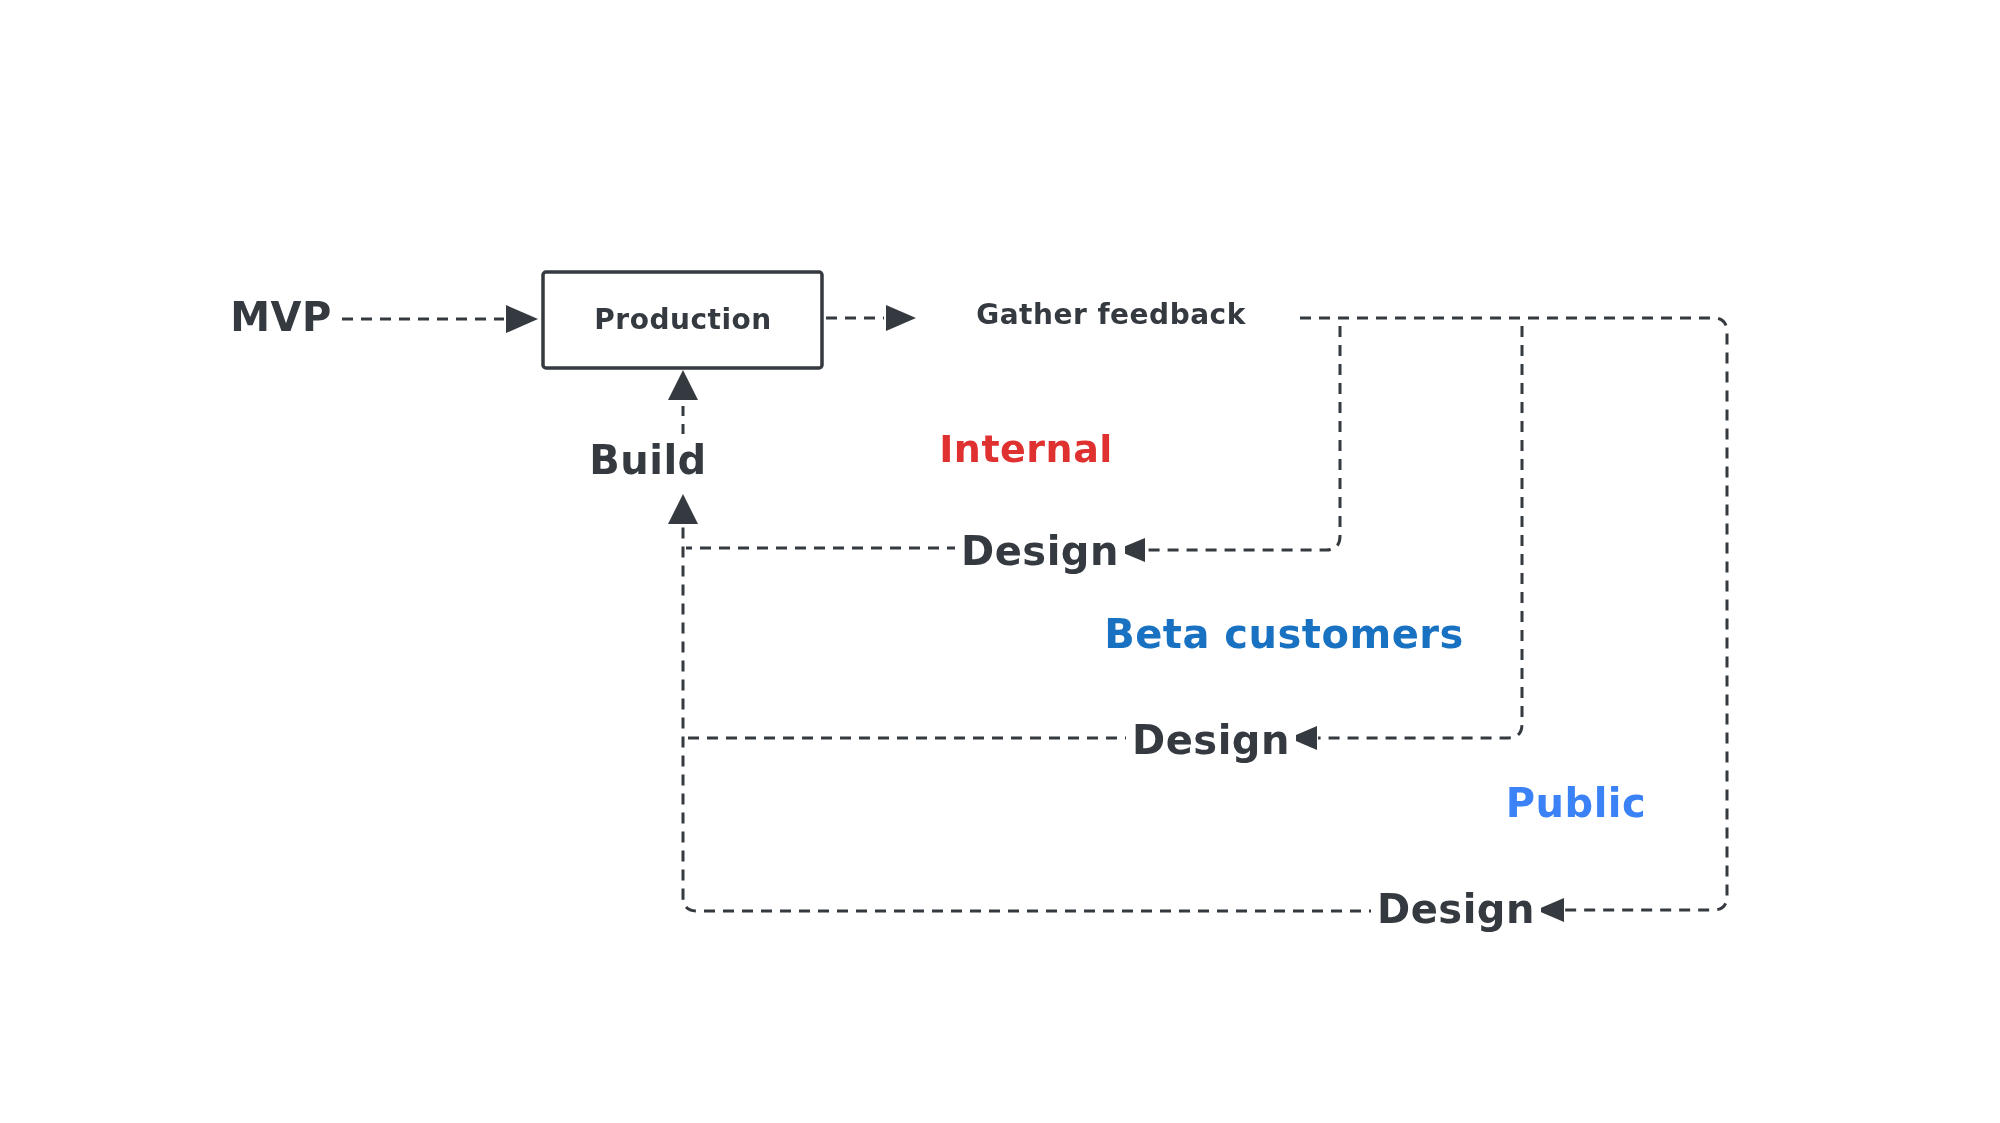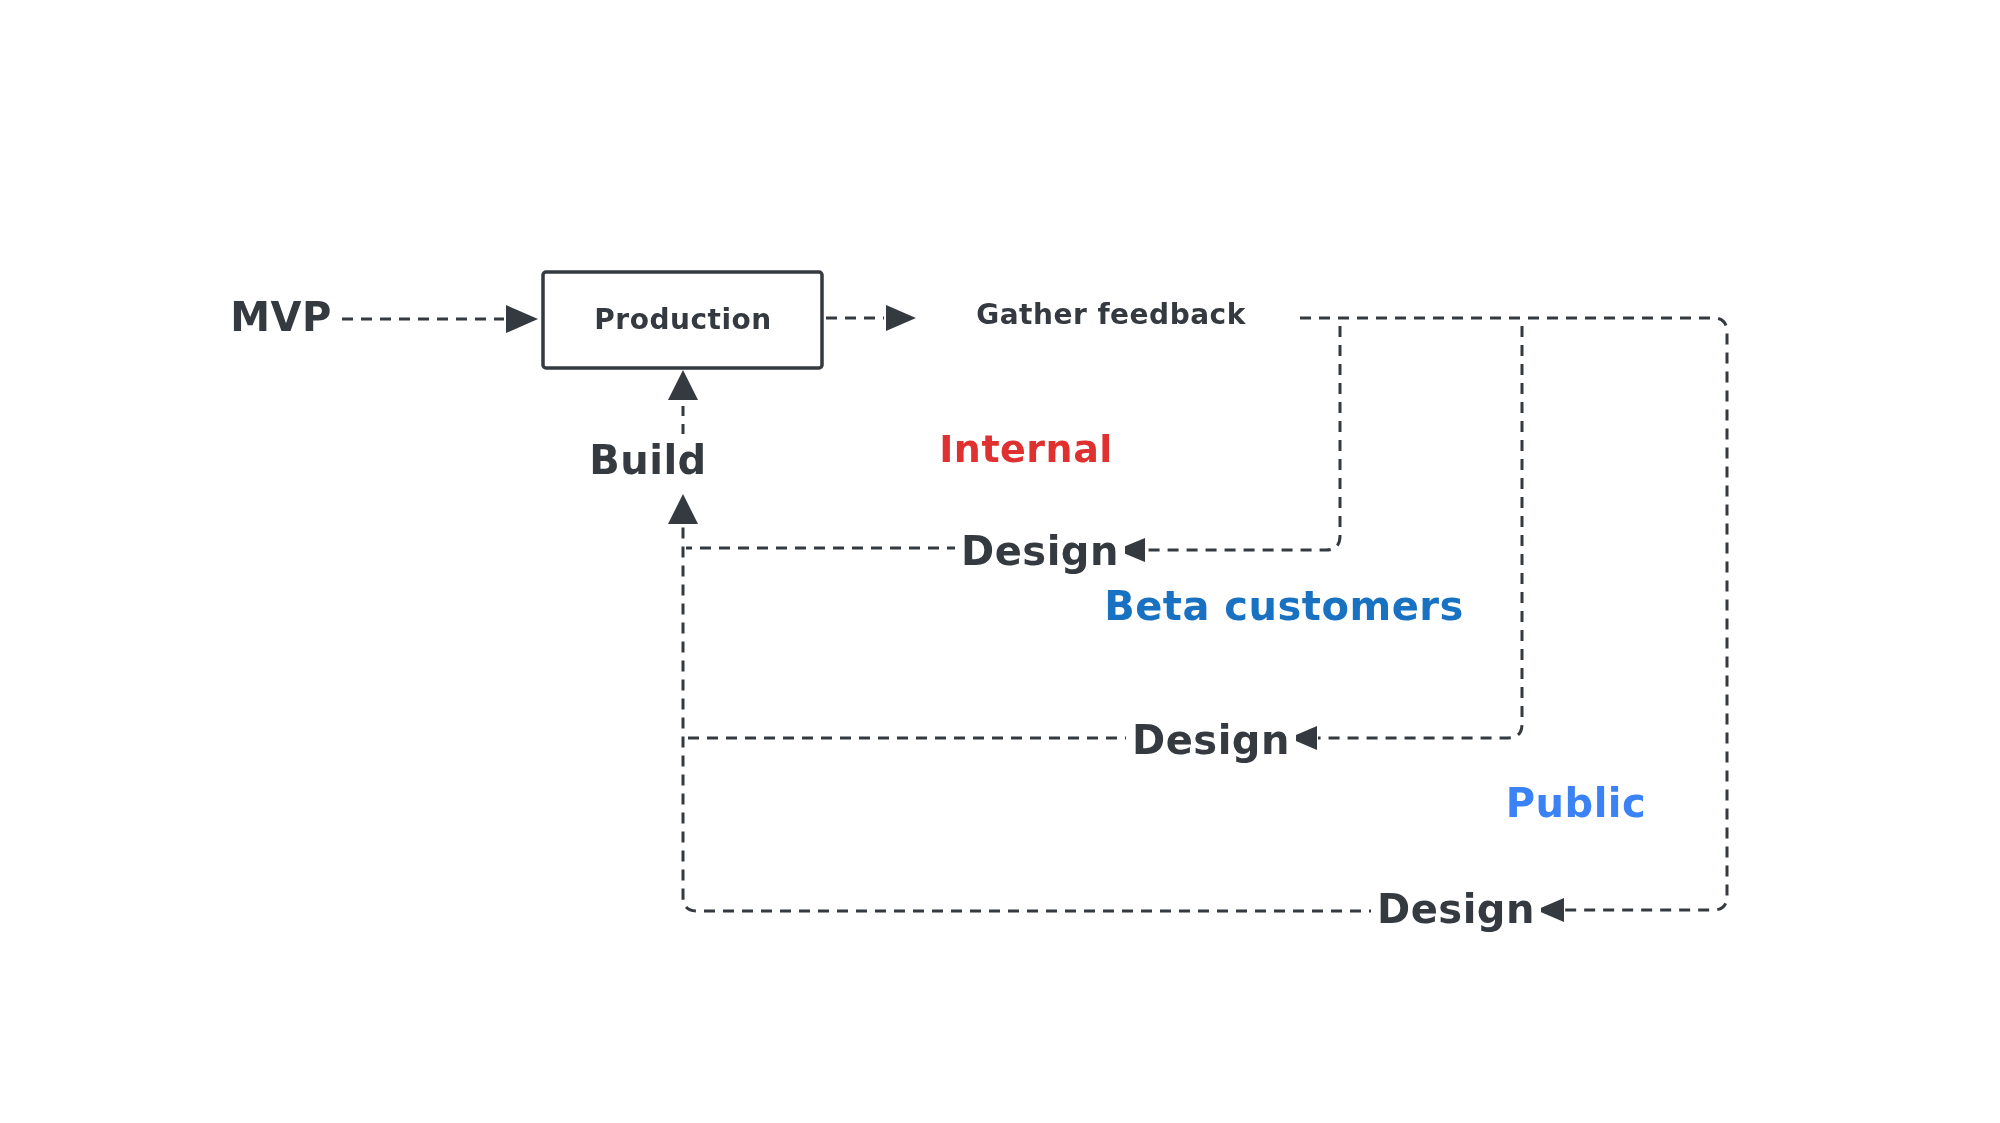--- a/index.html
+++ b/index.html
@@ -73,17 +73,17 @@
   <div class="lbl sz40" style="left:648px;top:460px;">Build</div>
 
   <div class="lbl sz40" style="left:1040px;top:551px;">Design</div>
 
   <div class="lbl sz40" style="left:1211px;top:740px;">Design</div>
 
   <div class="lbl sz40" style="left:1456px;top:909px;">Design</div>
 
   <div class="lbl sz38 loop-internal" style="left:1026px;top:438px;background:transparent;margin-top:12px;">Internal</div>
 
-  <div class="lbl sz40 loop-beta" style="left:1284px;top:606px;background:transparent;">Beta customers</div>
+  <div class="lbl sz40 loop-beta" style="left:1284px;top:634px;background:transparent;">Beta customers</div>
 
   <div class="lbl sz40 loop-public" style="left:1576px;top:803px;background:transparent;">Public</div>
 
 </div>
 
 </body></html>

